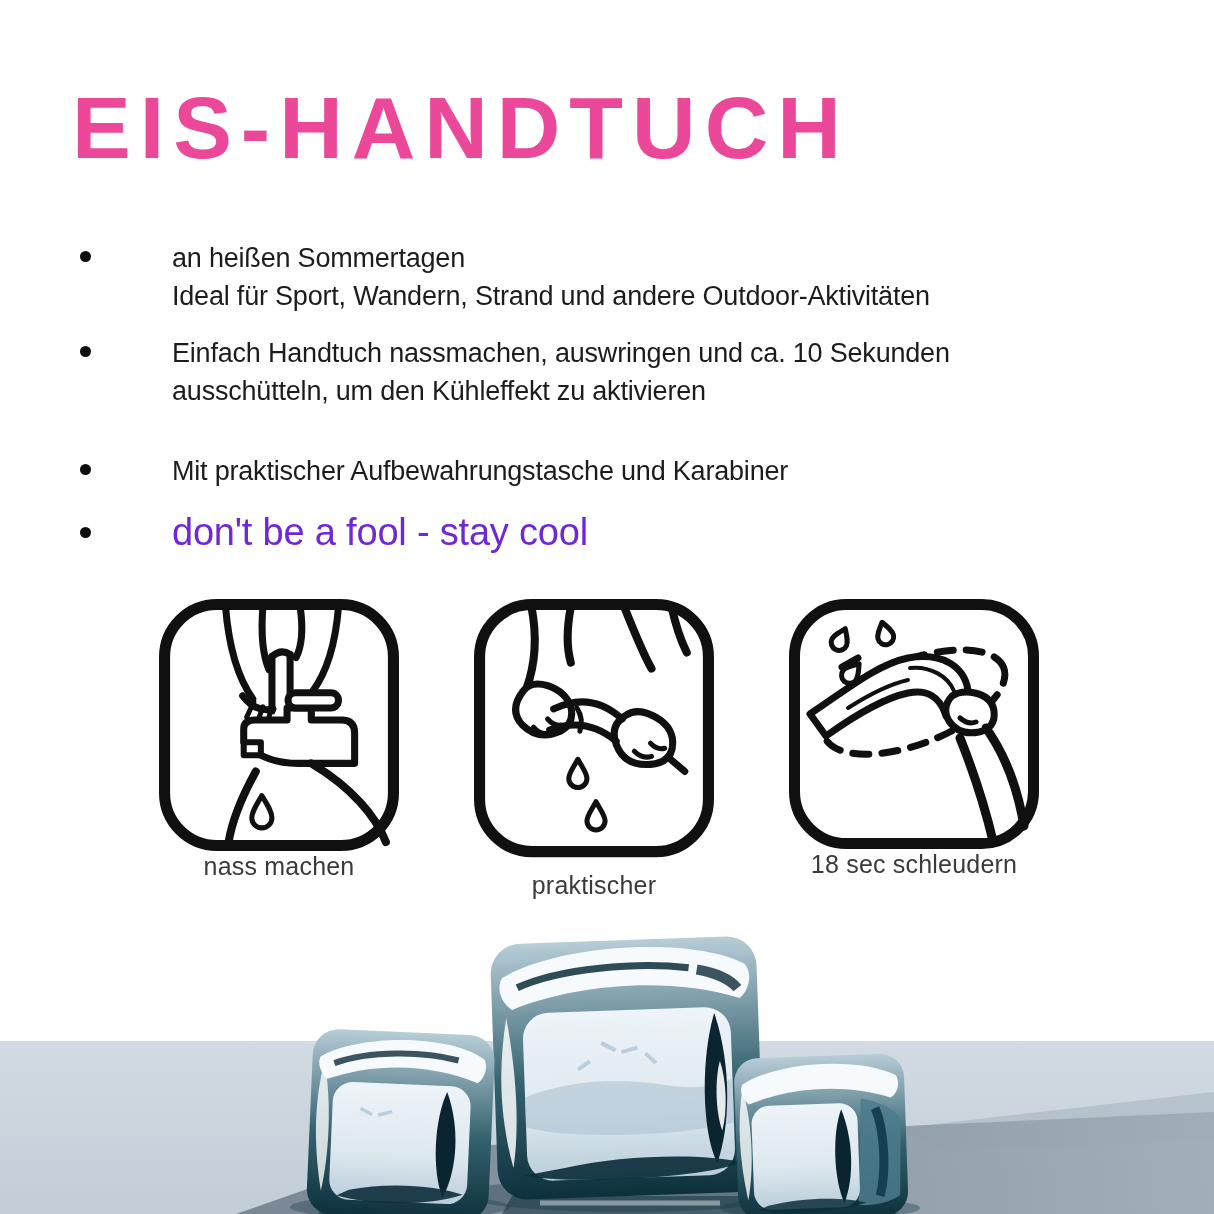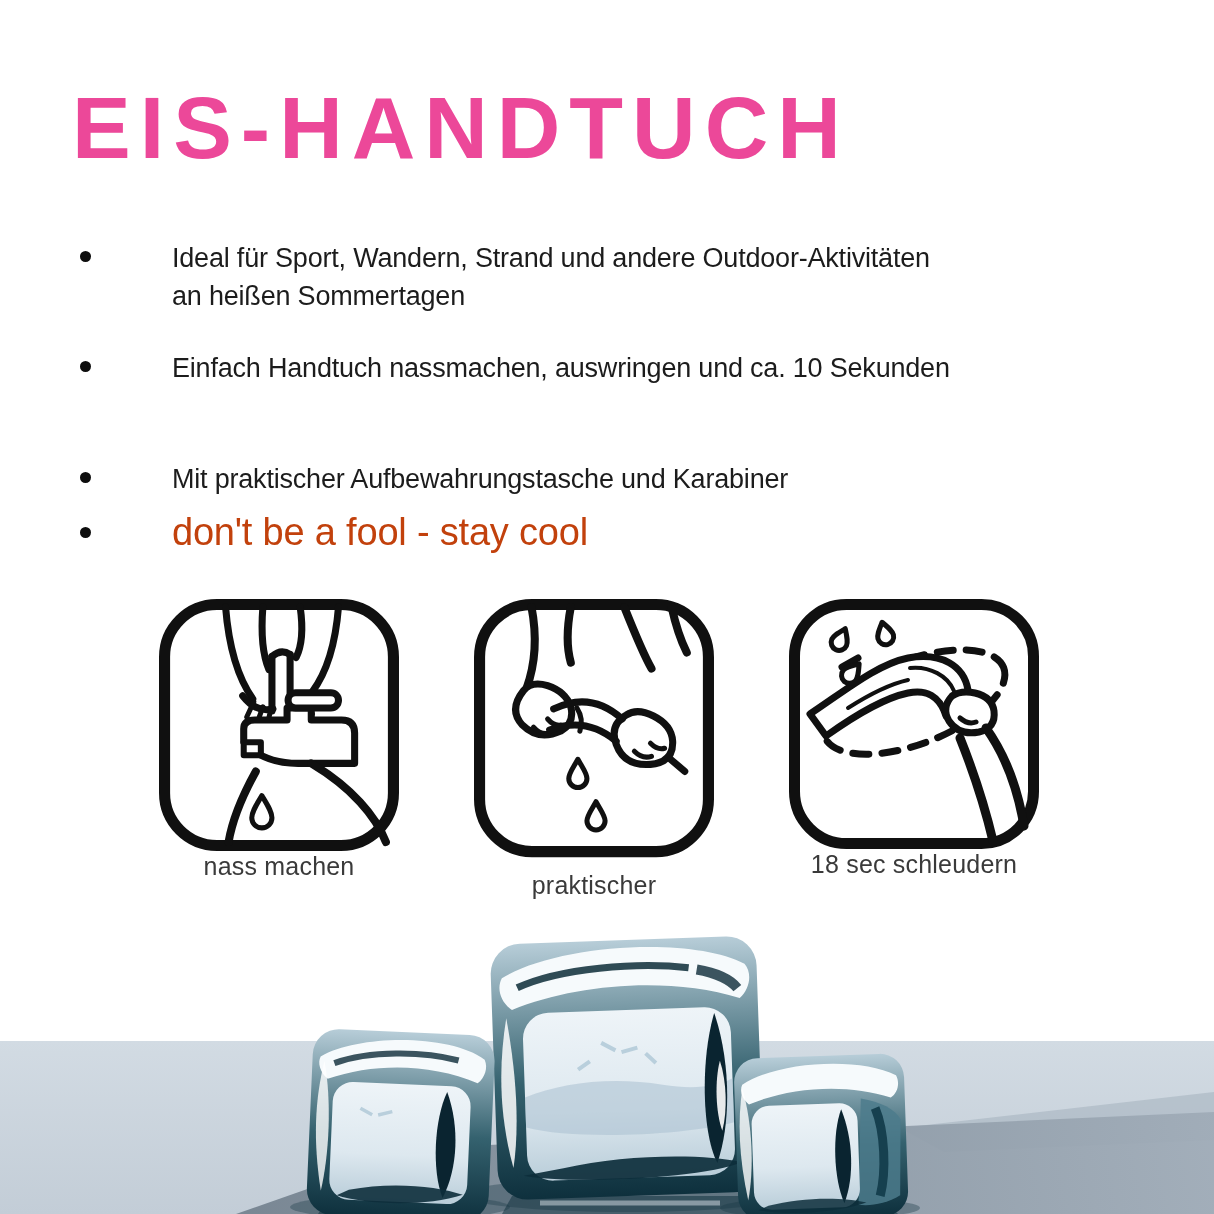--- a/index.html
+++ b/index.html
@@ -19,24 +19,24 @@
   }
 
   
   .bullet{position:absolute;left:80px;display:flex;align-items:flex-start;}
   .bullet .dot{
     flex:none;width:11px;height:11px;border-radius:50%;
     background:#0d0d0d;margin-top:12px;
   }
   .bullet .bt{margin-left:81px;font-size:27px;line-height:38px;color:#1c1c1c;letter-spacing:-0.2px;}
   .b1{top:239px;}
-  .b2{top:349px;}
-  .b3{top:452px;margin-top:8px;}
+  .b2{top:334px;}
+  .b3{top:452px;}
   .b4{top:506px;}
-  .b4 .bt{font-size:38px;line-height:52px;color:#c2410c;}
+  .b4 .bt{font-size:38px;line-height:52px;color:#6d28d9;}
   .b4 .dot{margin-top:21px;}
 
   
   .step{position:absolute;margin:0;text-align:center;}
   .s1{left:158px;top:598px;width:242px;}
   .s2{left:473px;top:598px;width:242px;}
   .s3{left:788px;top:598px;width:252px;}
   .step svg{display:block;width:100%;height:auto;}
   .step figcaption{font-size:25px;color:#3a3a3a;letter-spacing:0.2px;}
   .s2 figcaption{margin-top:13px;}
@@ -48,29 +48,30 @@
 </head>
 <body>
 
 <div class="poster">
 
   <h1 class="title">EIS-HANDTUCH</h1>
 
   <div class="bullet b1">
     <span class="dot"></span>
     <div class="bt">
+      <div>an heißen Sommertagen</div>
       <div>Ideal für Sport, Wandern, Strand und andere Outdoor-Aktivitäten</div>
-      <div>an heißen Sommertagen</div>
     </div>
   </div>
 
   <div class="bullet b2">
     <span class="dot"></span>
     <div class="bt">
       <div>Einfach Handtuch nassmachen, auswringen und ca. 10 Sekunden</div>
+      <div>ausschütteln, um den Kühleffekt zu aktivieren</div>
     </div>
   </div>
 
   <div class="bullet b3">
     <span class="dot"></span>
     <div class="bt">
       <div>Mit praktischer Aufbewahrungstasche und Karabiner</div>
     </div>
   </div>
 

